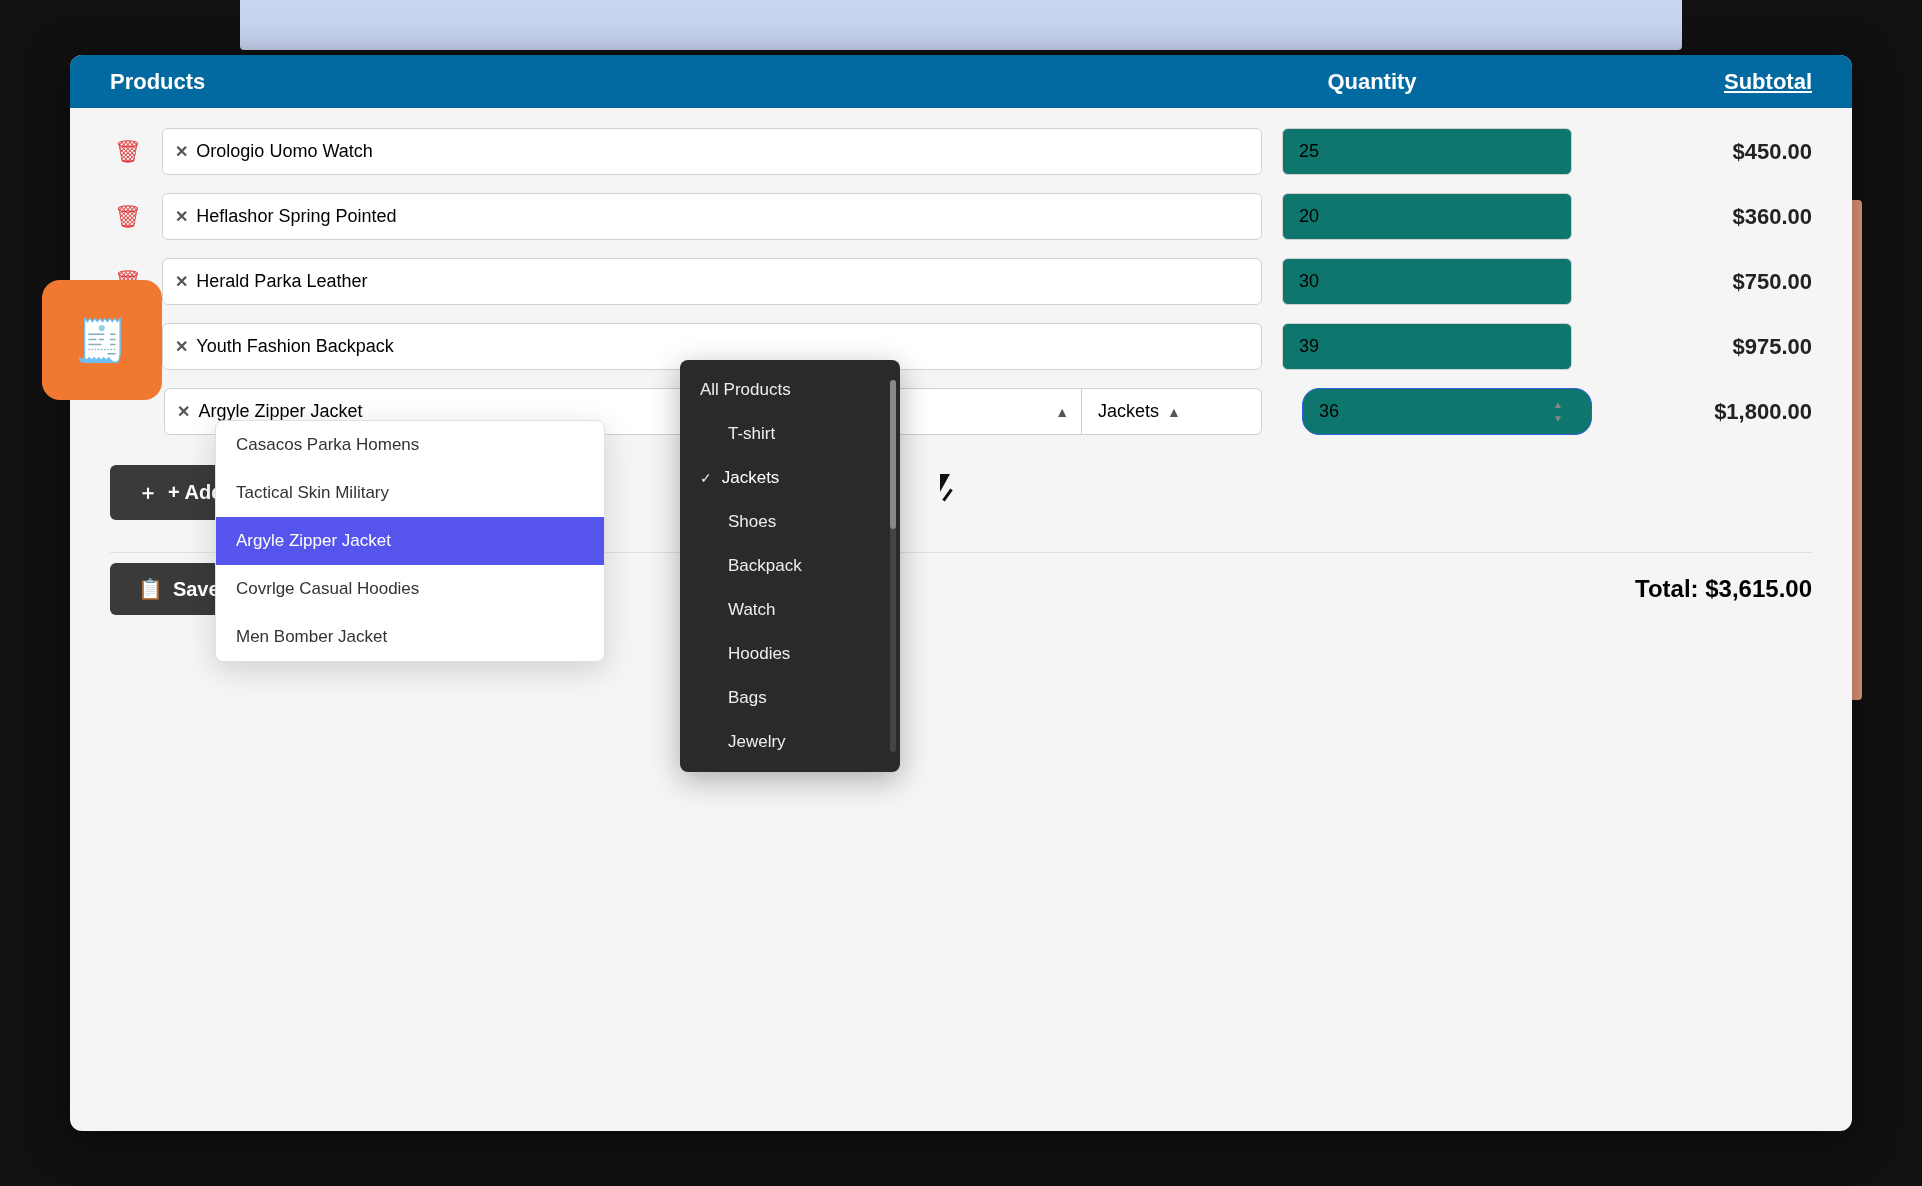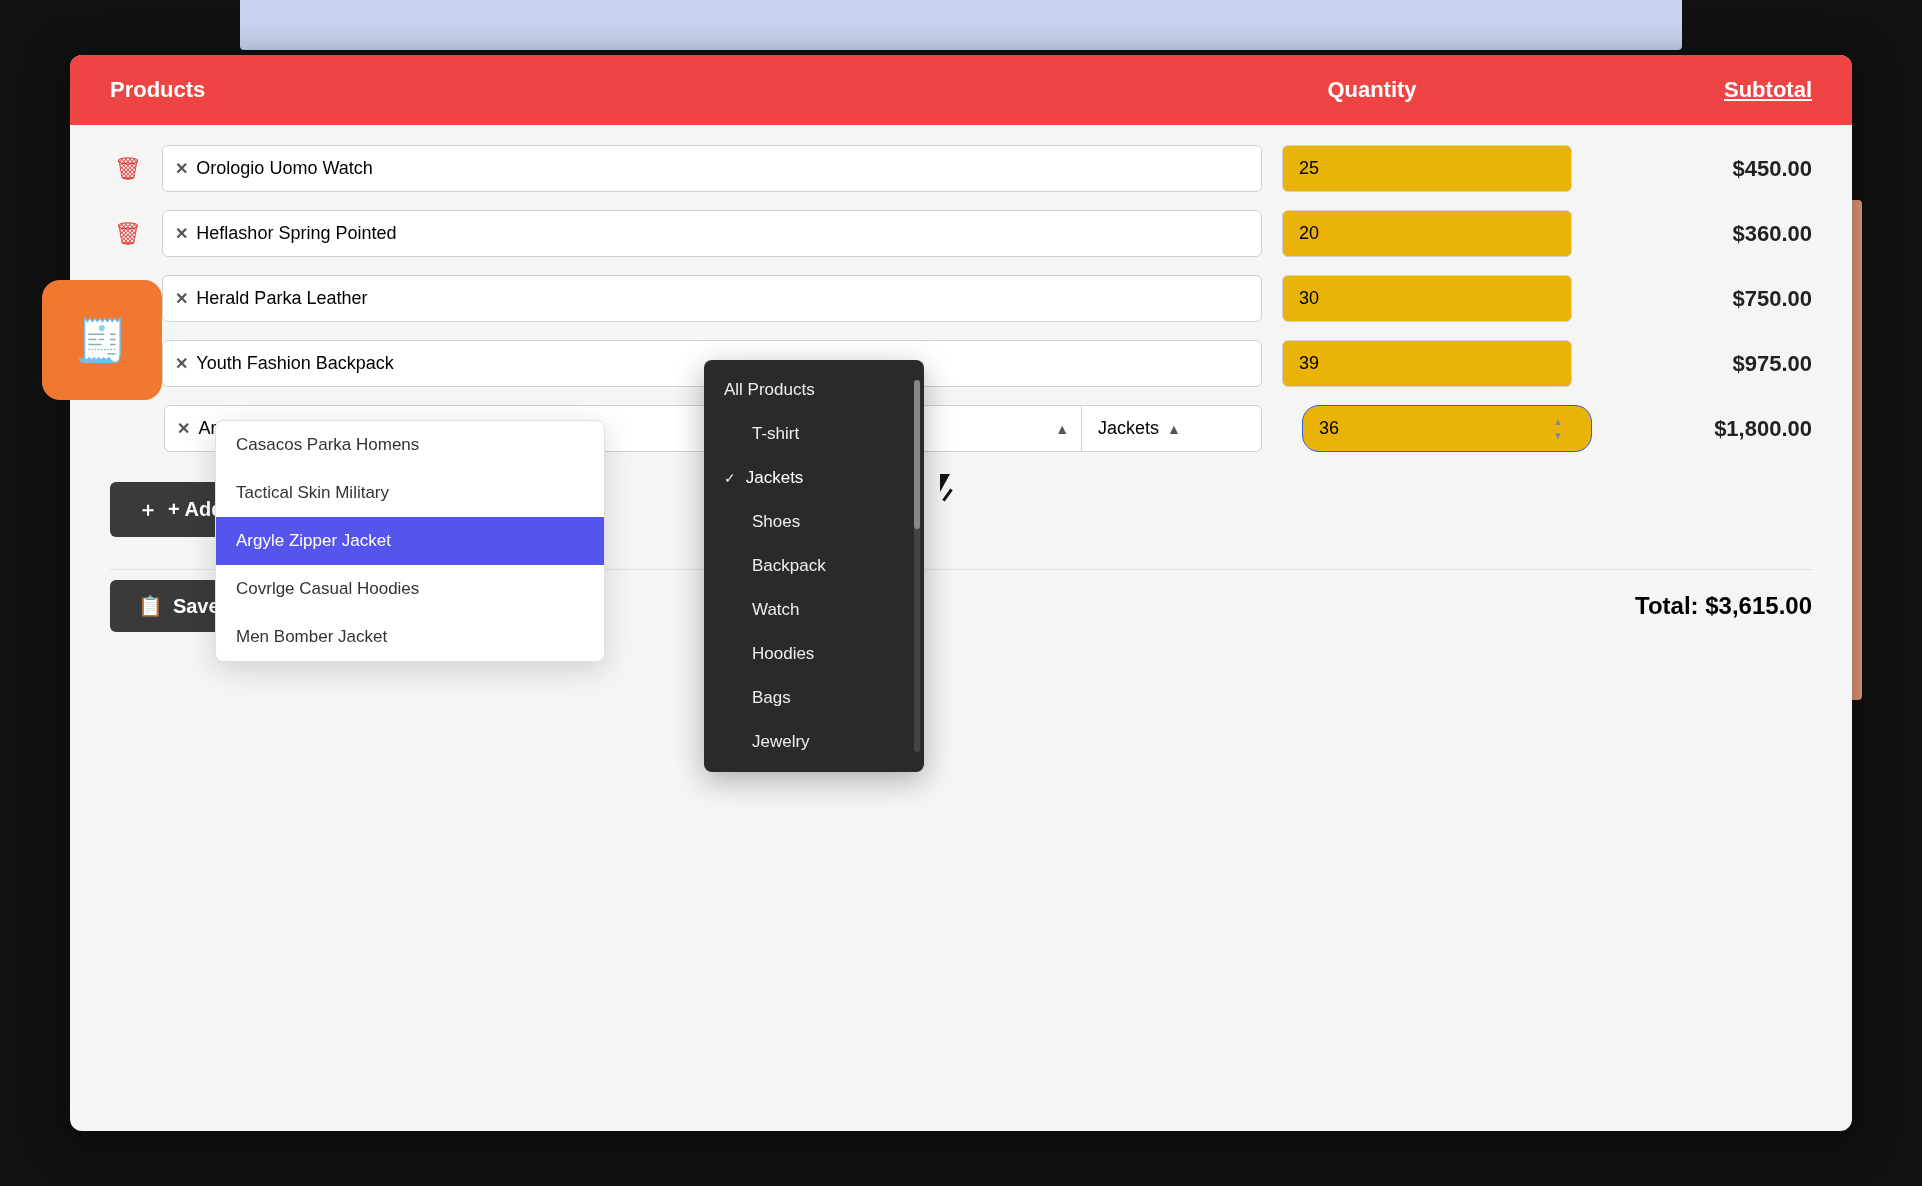--- a/index.html
+++ b/index.html
@@ -71,24 +71,24 @@
       left: 70px;
       right: 70px;
       bottom: 55px;
       background: #f5f5f5;
       border-radius: 12px;
       overflow: hidden;
       box-shadow: 0 8px 40px rgba(0,0,0,0.5);
     }
 
     .table-header {
-      background: #ef4444;
-      display: flex;
-      align-items: center;
-      height: 70px;
+      background: #0369a1;
+      display: flex;
+      align-items: center;
+      height: 53px;
       padding: 0 40px;
     }
 
     .th-products {
       flex: 1;
       color: white;
       font-weight: 700;
       font-size: 22px;
     }
 
@@ -153,21 +153,21 @@
       font-size: 16px;
     }
 
     .qty-input {
       width: 290px;
       margin-left: 20px;
       border: 1.5px solid #d0d0d0;
       border-radius: 6px;
       padding: 12px 16px;
       font-size: 18px;
-      background: #eab308;
+      background: #0f766e;
     }
 
     .qty-input.active {
       border-color: #3060e0;
       border-radius: 17px;
     }
 
     .subtotal {
       width: 240px;
       text-align: right;
@@ -328,21 +328,21 @@
     }
 
     .product-dropdown-item.selected {
       background: #5555ee;
       color: white;
     }
 
     .category-dropdown {
       position: absolute;
       top: 360px;
-      left: 704px;
+      left: 680px;
       width: 220px;
       background: #2a2a2a;
       border-radius: 8px;
       box-shadow: 0 8px 30px rgba(0,0,0,0.3);
       z-index: 100;
       overflow: hidden;
       padding: 8px 0;
     }
 
     .category-dropdown-item {

